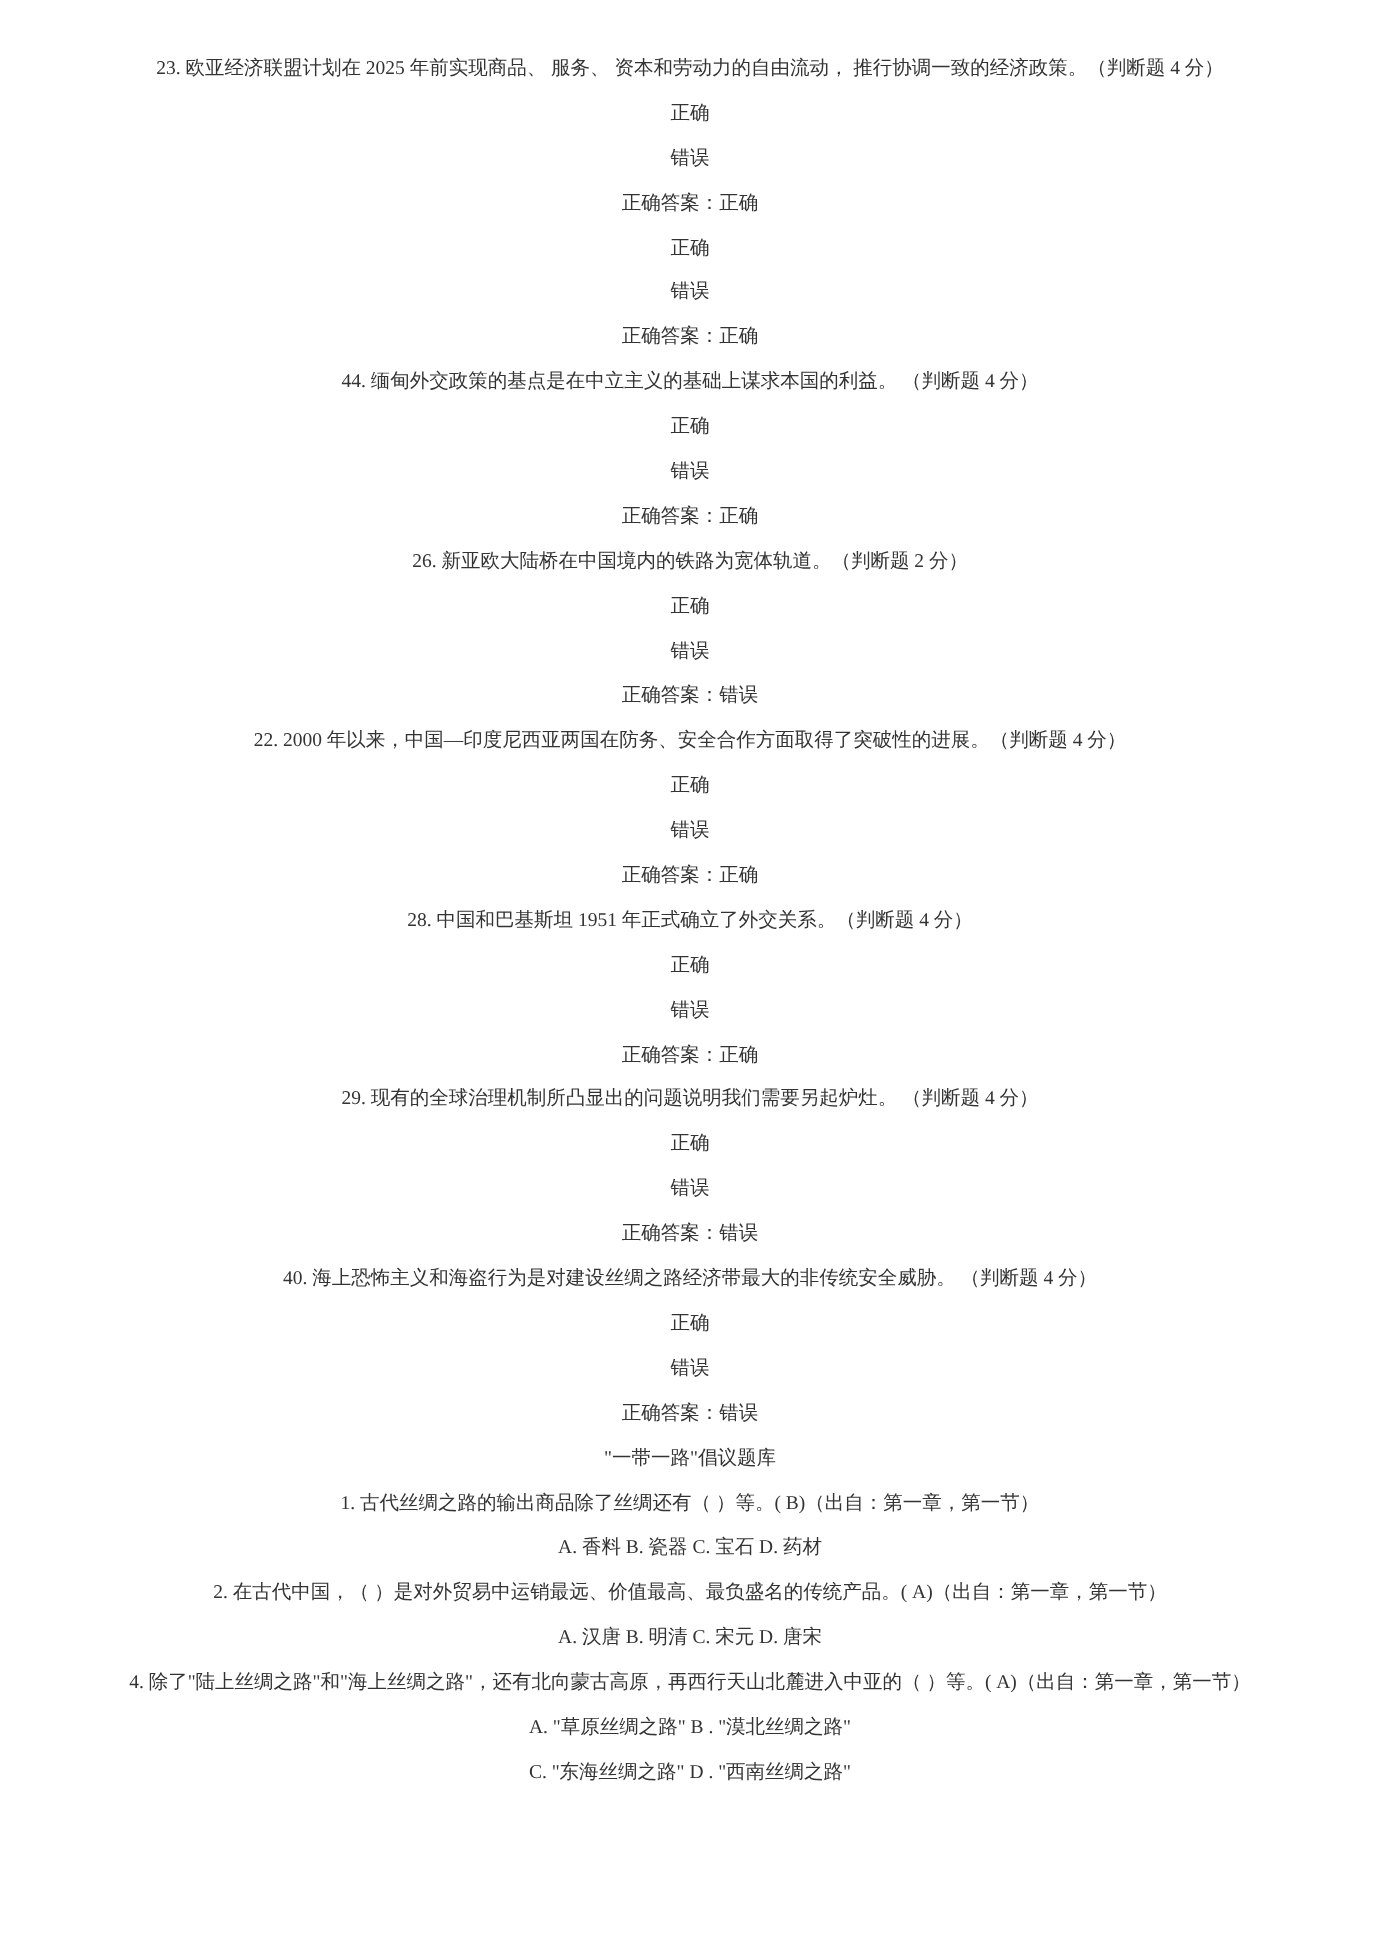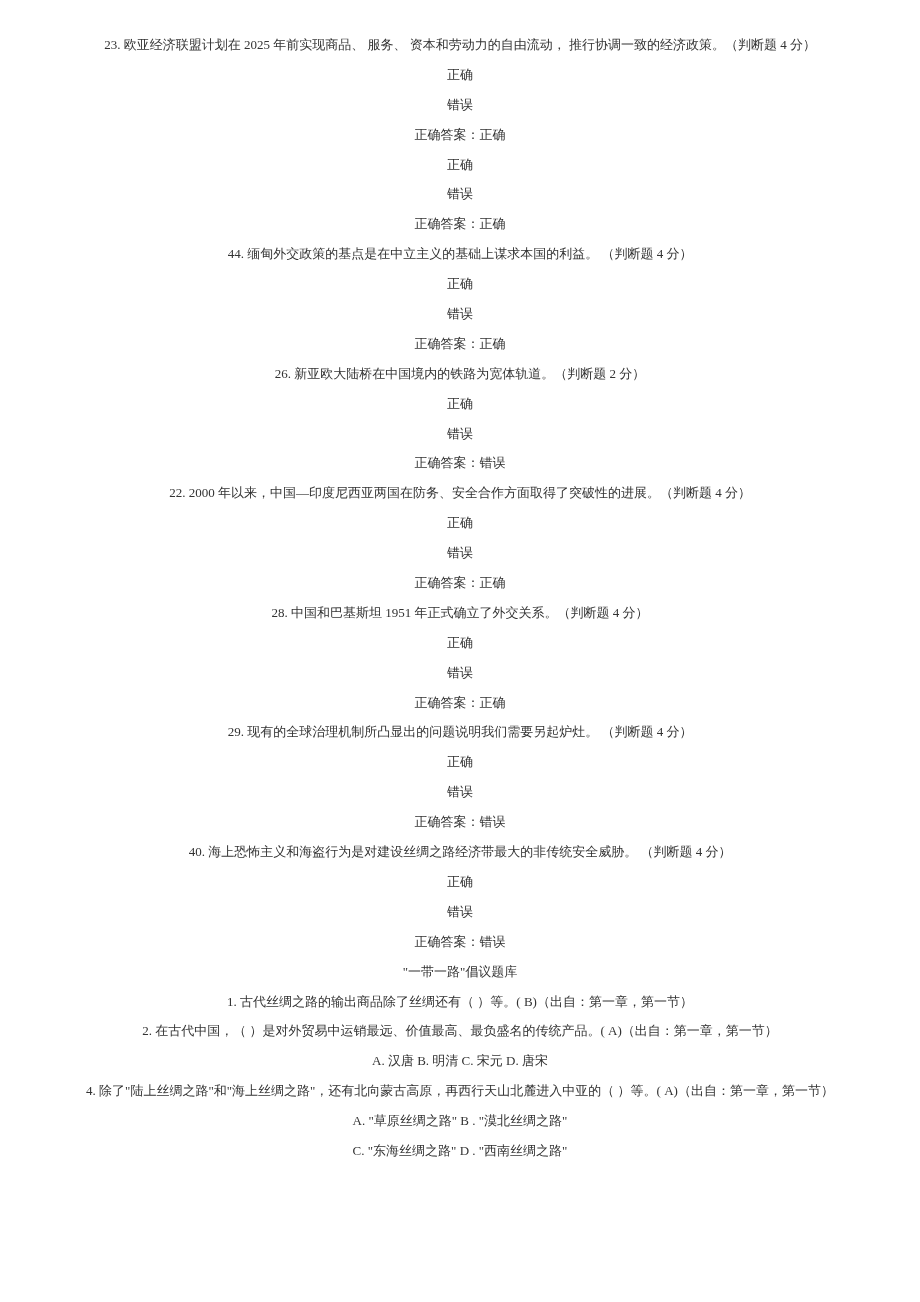--- a/index.html
+++ b/index.html
@@ -48,18 +48,19 @@
     <div class="line"><span>29</span><span>. 现有的全球治理机制所凸显出的问题说明我们需要另起炉灶。 （判断题 4 分）</span></div>
     <div class="line">正确</div>
     <div class="line">错误</div>
     <div class="line">正确答案：错误</div>
     <div class="line"><span>40</span><span>. 海上恐怖主义和海盗行为是对建设丝绸之路经济带最大的非传统安全威胁。 （判断题 4 分）</span></div>
     <div class="line">正确</div>
     <div class="line">错误</div>
     <div class="line">正确答案：错误</div>
     <div class="line">"一带一路"倡议题库</div>
     <div class="line"><span>1</span><span>. 古代丝绸之路的输出商品除了丝绸还有（ ）等。( B)（出自：第一章，第一节）</span></div>
+    <div class="line">A. 香料 B. 瓷器 C. 宝石 D. 药材</div>
     <div class="line"><span>2</span><span>. 在古代中国，（ ）是对外贸易中运销最远、价值最高、最负盛名的传统产品。( A)（出自：第一章，第一节）</span></div>
     <div class="line">A. 汉唐 B. 明清 C. 宋元 D. 唐宋</div>
     <div class="line"><span>4</span><span>. 除了"陆上丝绸之路"和"海上丝绸之路"，还有北向蒙古高原，再西行天山北麓进入中亚的（ ）等。( A)（出自：第一章，第一节）</span></div>
     <div class="line">A. "草原丝绸之路" B . "漠北丝绸之路"</div>
     <div class="line">C. "东海丝绸之路" D . "西南丝绸之路"</div>
   </div>
 
 </body></html>

